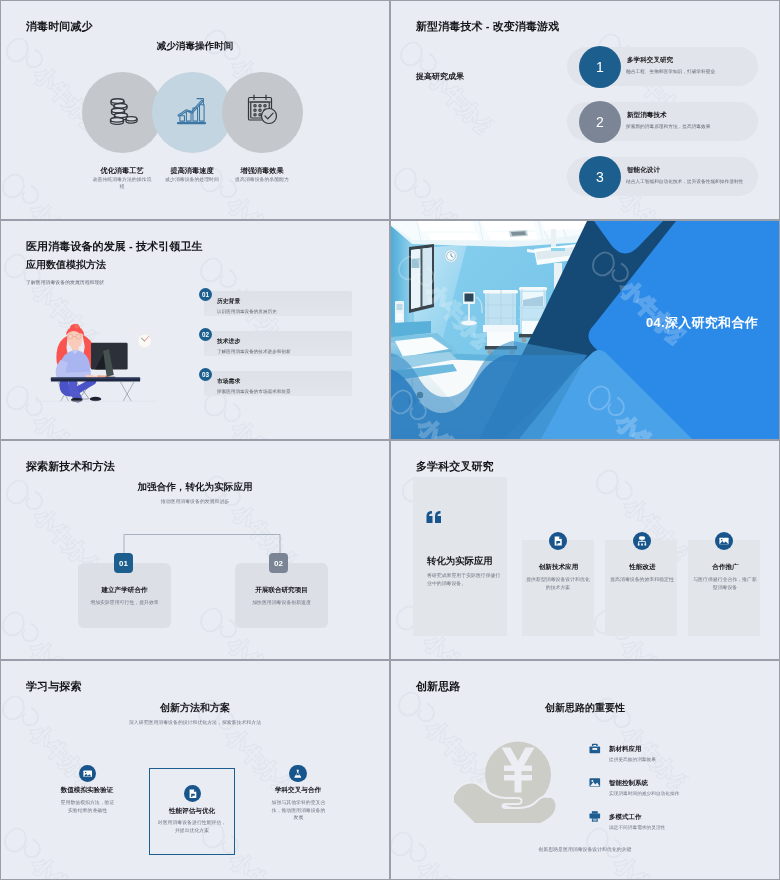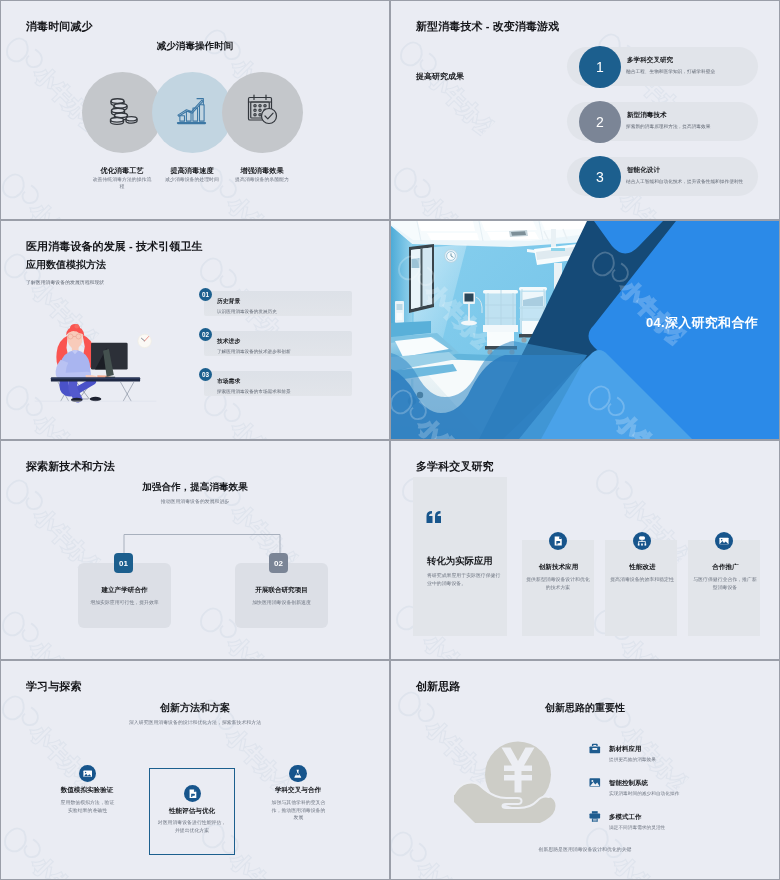--- a/index.html
+++ b/index.html
@@ -525,21 +525,21 @@
         <div class="wmg" style="left:214px;top:160px"><svg width="118" height="30" viewBox="0 0 118 30">
             <g fill="none" stroke="#dfe4ed" stroke-width="1.9" stroke-linejoin="round">
               <path d="M11 4 q-8 0 -9.6 7.6 q-1.6 7.6 3 12.6 q4.6 5 10.6 2.6 q6-2.4 6-10 q0-9.2 -10-12.8z"></path>
               <path d="M23 3 q9-2 12.6 3.2 q3.4 5.2 -0.6 9.8 q-4 4.6 -9 1.8 q-3.6-2 -2.8-6"></path>
             </g>
             <text x="40" y="23" font-size="21" font-weight="700" letter-spacing="0.5" fill="none" stroke="#dfe4ed" stroke-width="2.4">小牛办公</text>
             <text x="40" y="23" font-size="21" font-weight="700" letter-spacing="0.5" fill="#eaecf3" stroke="none">小牛办公</text>
           </svg></div>
       </div>
     <div class="stitle">探索新技术和方法</div>
-    <div class="s5-h">加强合作，提高消毒效果</div>
+    <div class="s5-h">加强合作，转化为实际应用</div>
     <div class="s5-n">推动医用消毒设备的发展和进步</div>
 
     <svg style="position:absolute;left:110px;top:90px;width:180px;height:40px" viewBox="0 0 180 40" fill="none" stroke="#a8b0bd" stroke-width="1">
       <path d="M13 3.5 H169"></path>
         <path d="M13 3.5 V25"></path>
         <path d="M169 3.5 V25"></path>
     </svg>
 
     <div class="s5-card" style="left:77px"></div>
     <div class="s5-bad" style="left:113px;background:#1c5f8e">01</div>

